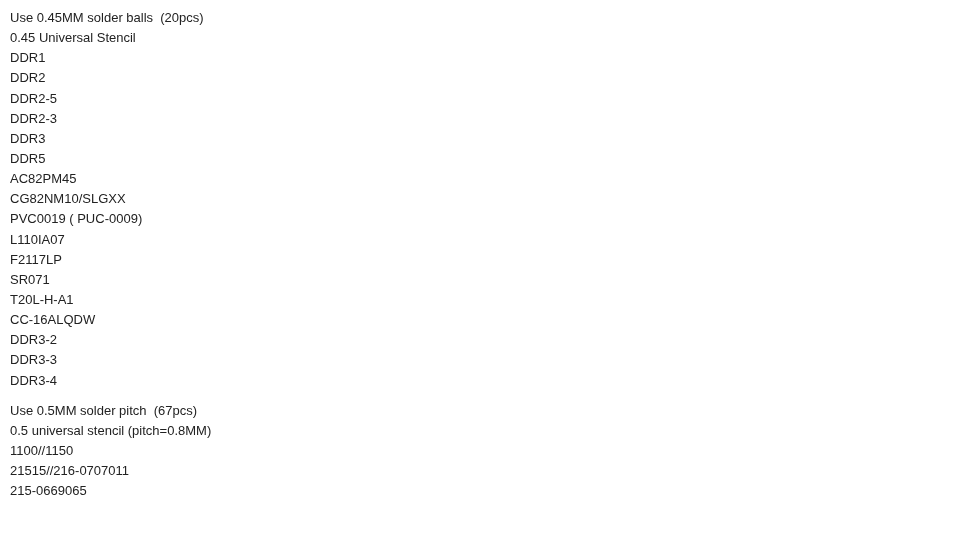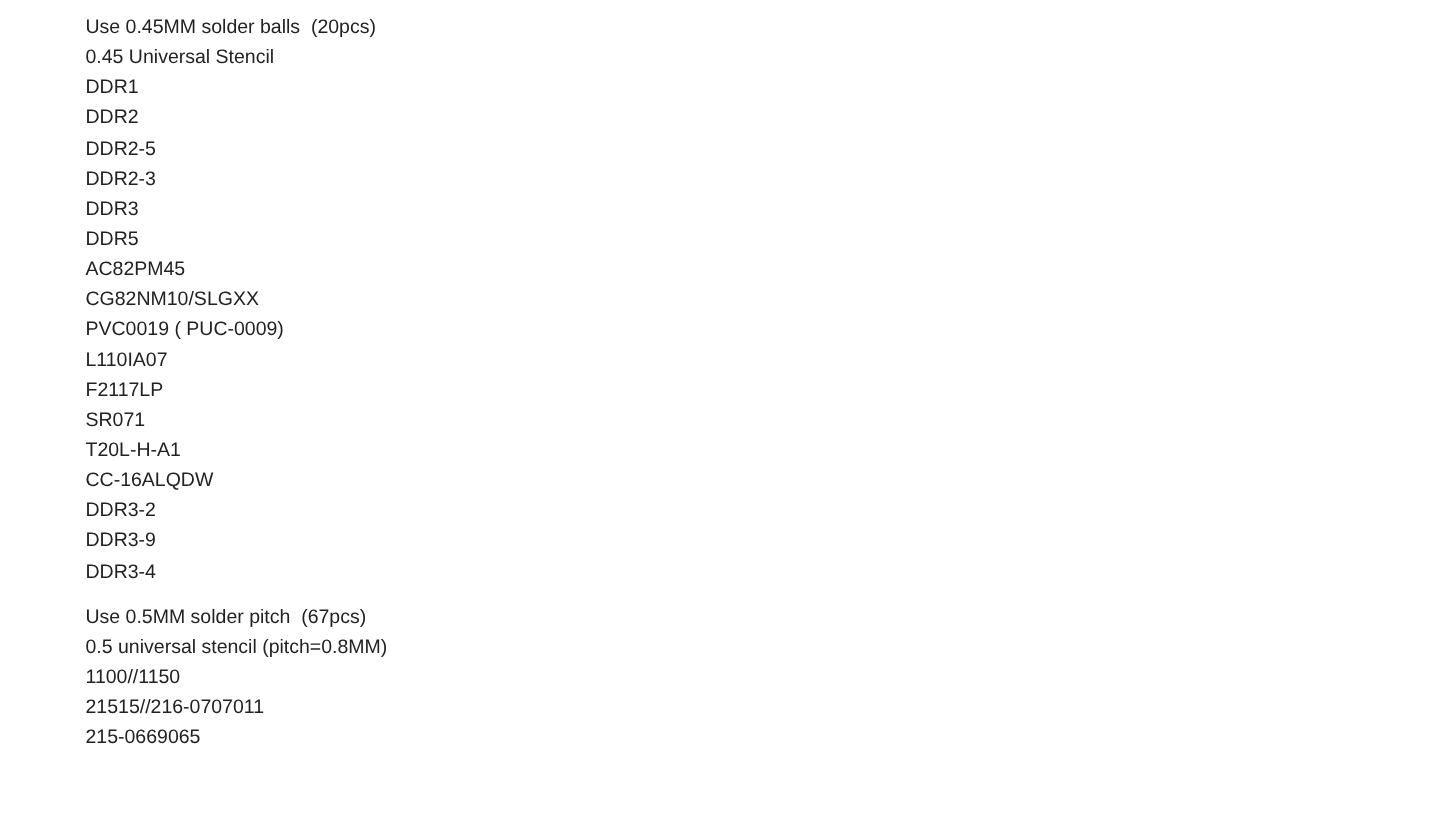--- a/index.html
+++ b/index.html
@@ -14,21 +14,20 @@
       color: #222222;
       width: 954px;
       min-height: 554px;
       padding: 8px 10px;
     }
     .content-area {
       line-height: 1.55;
     }
     .line {
       white-space: pre;
-      margin-left: 47px;
     }
     .spacer {
       height: 10px;
     }
   </style>
 </head>
 <body>
 
 <div class="content-area">
   <div>
@@ -43,21 +42,21 @@
         <div class="line">DDR5</div>
         <div class="line">AC82PM45</div>
         <div class="line">CG82NM10/SLGXX</div>
         <div class="line">PVC0019 ( PUC-0009)</div>
         <div class="line">L110IA07</div>
         <div class="line">F2117LP</div>
         <div class="line">SR071</div>
         <div class="line">T20L-H-A1</div>
         <div class="line">CC-16ALQDW</div>
         <div class="line">DDR3-2</div>
-        <div class="line">DDR3-9</div>
+        <div class="line">DDR3-3</div>
         <div class="line">DDR3-4</div>
       </div>
   </div>
   <div class="spacer"></div>
   <div>
     <div class="line">Use 0.5MM solder pitch  (67pcs)</div>
     <div id="section2-lines">
         <div class="line">0.5 universal stencil (pitch=0.8MM)</div>
         <div class="line">1100//1150</div>
         <div class="line">21515//216-0707011</div>

